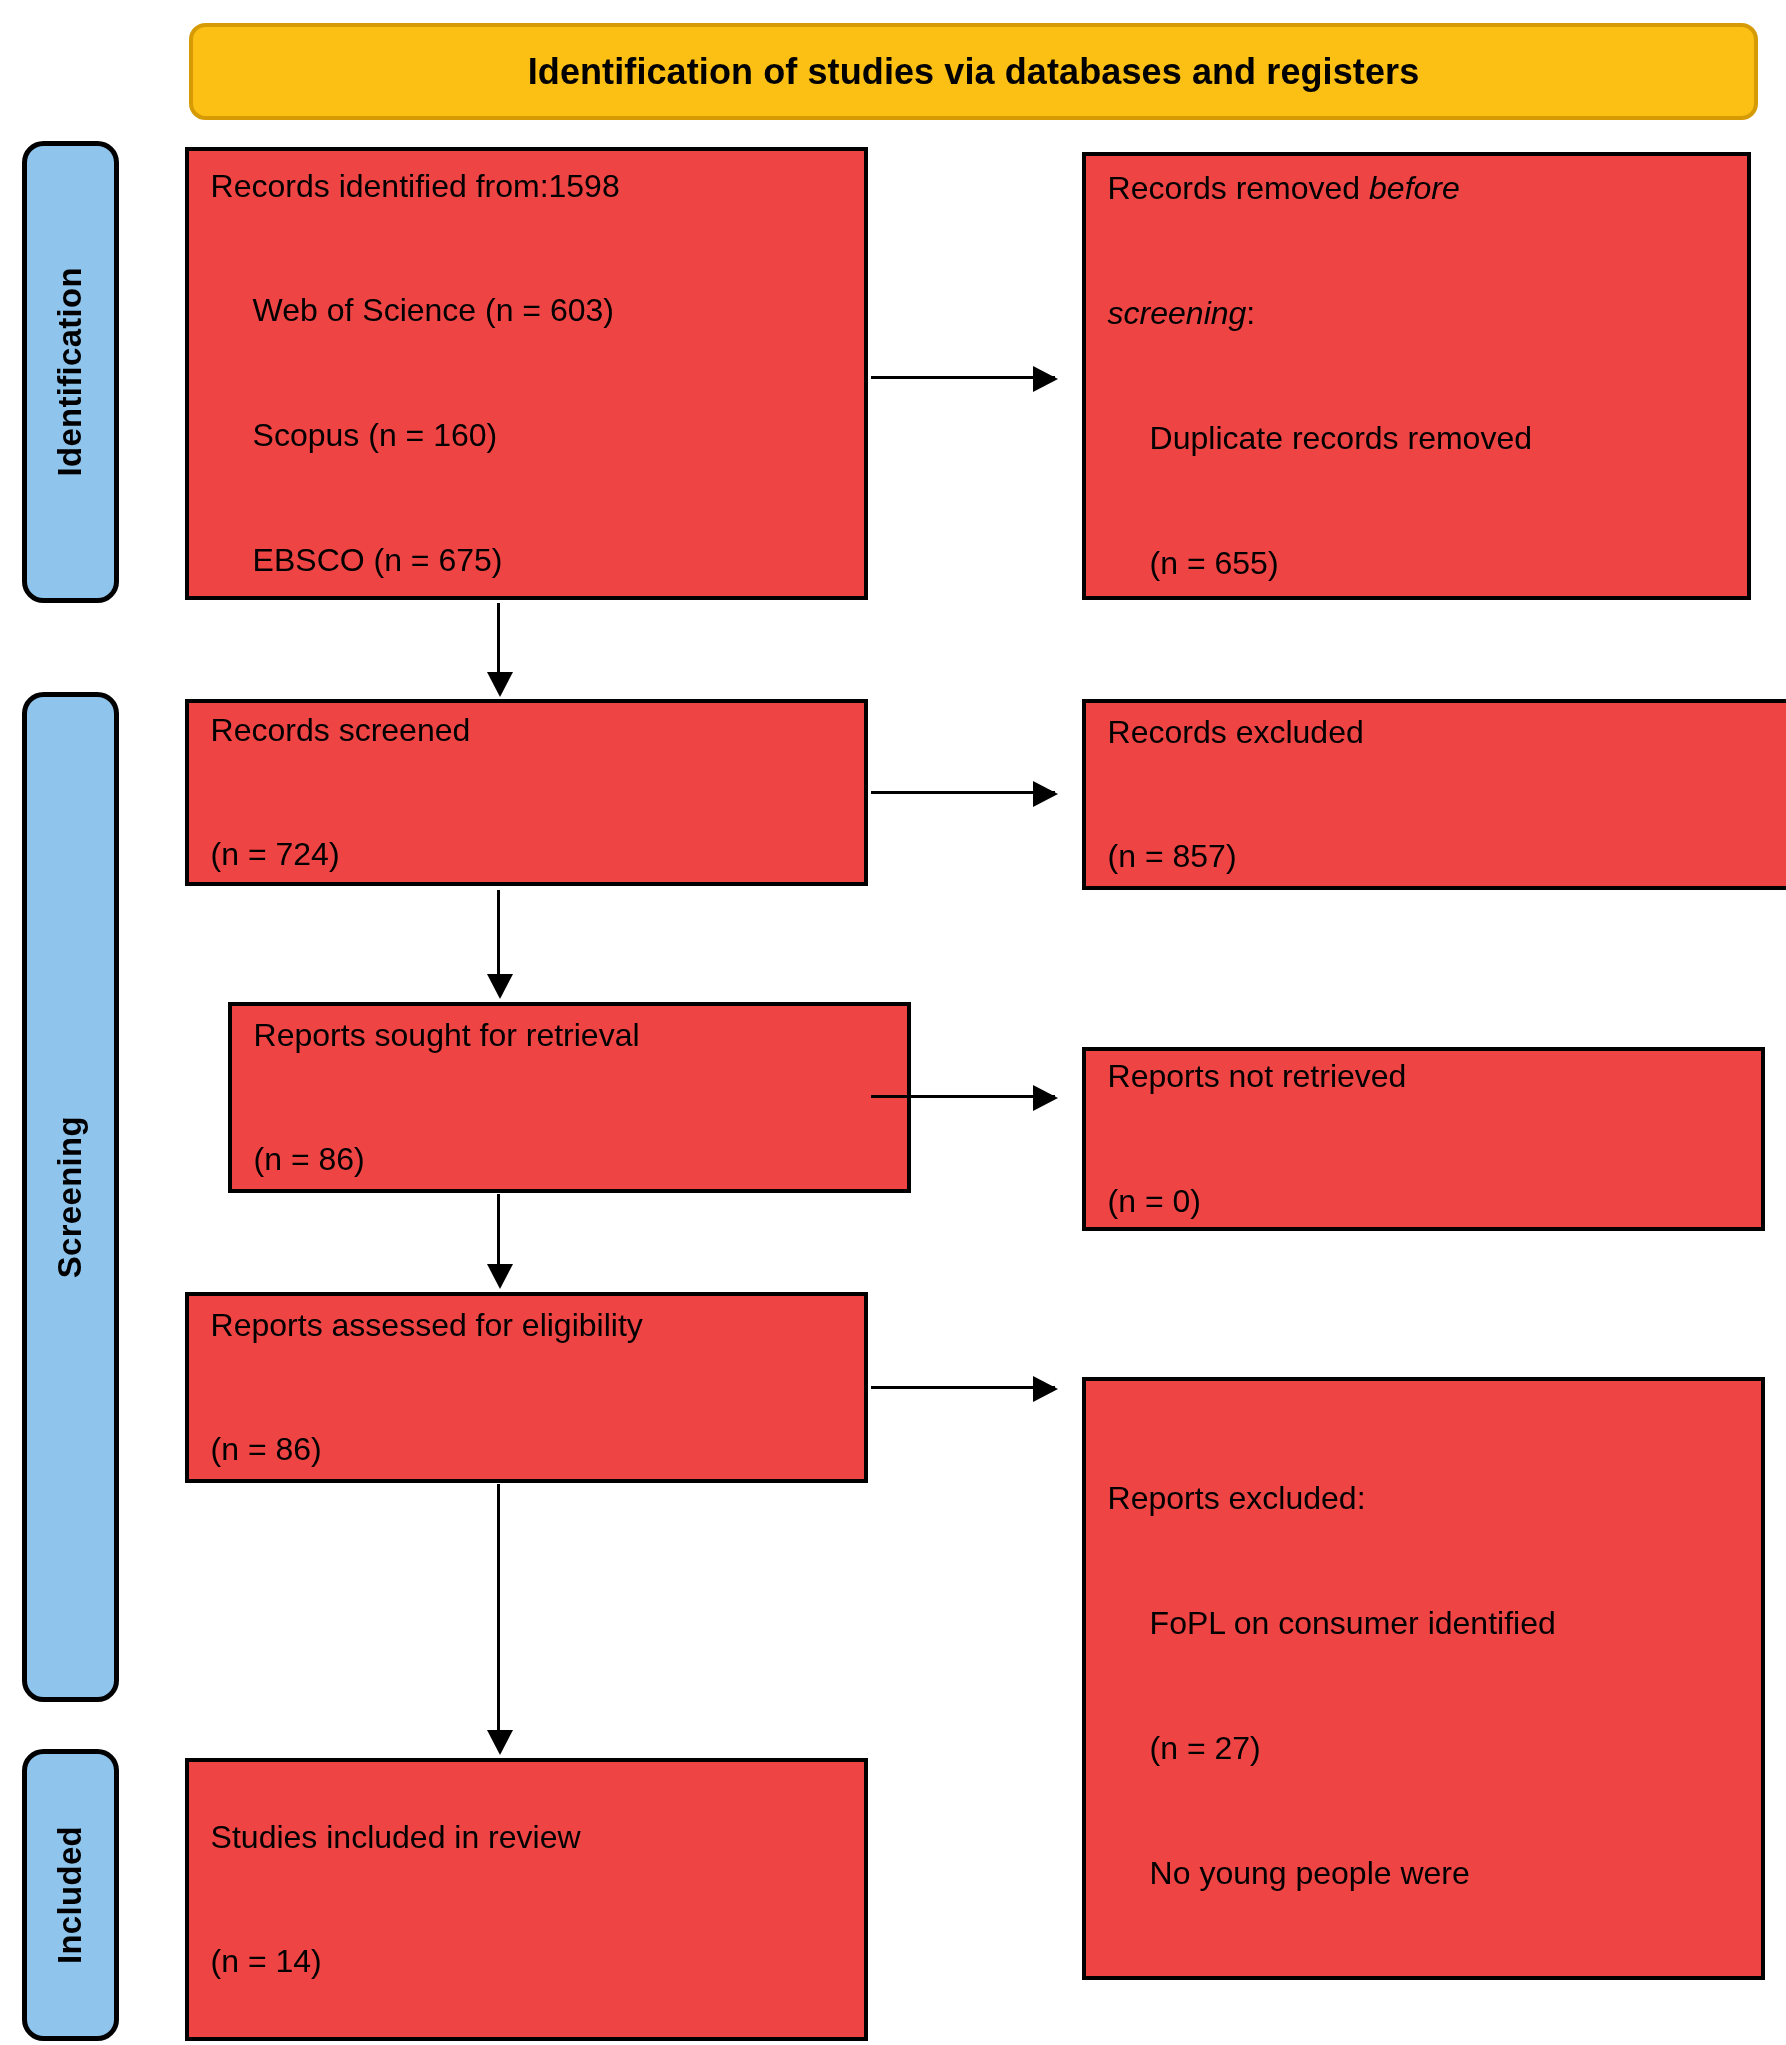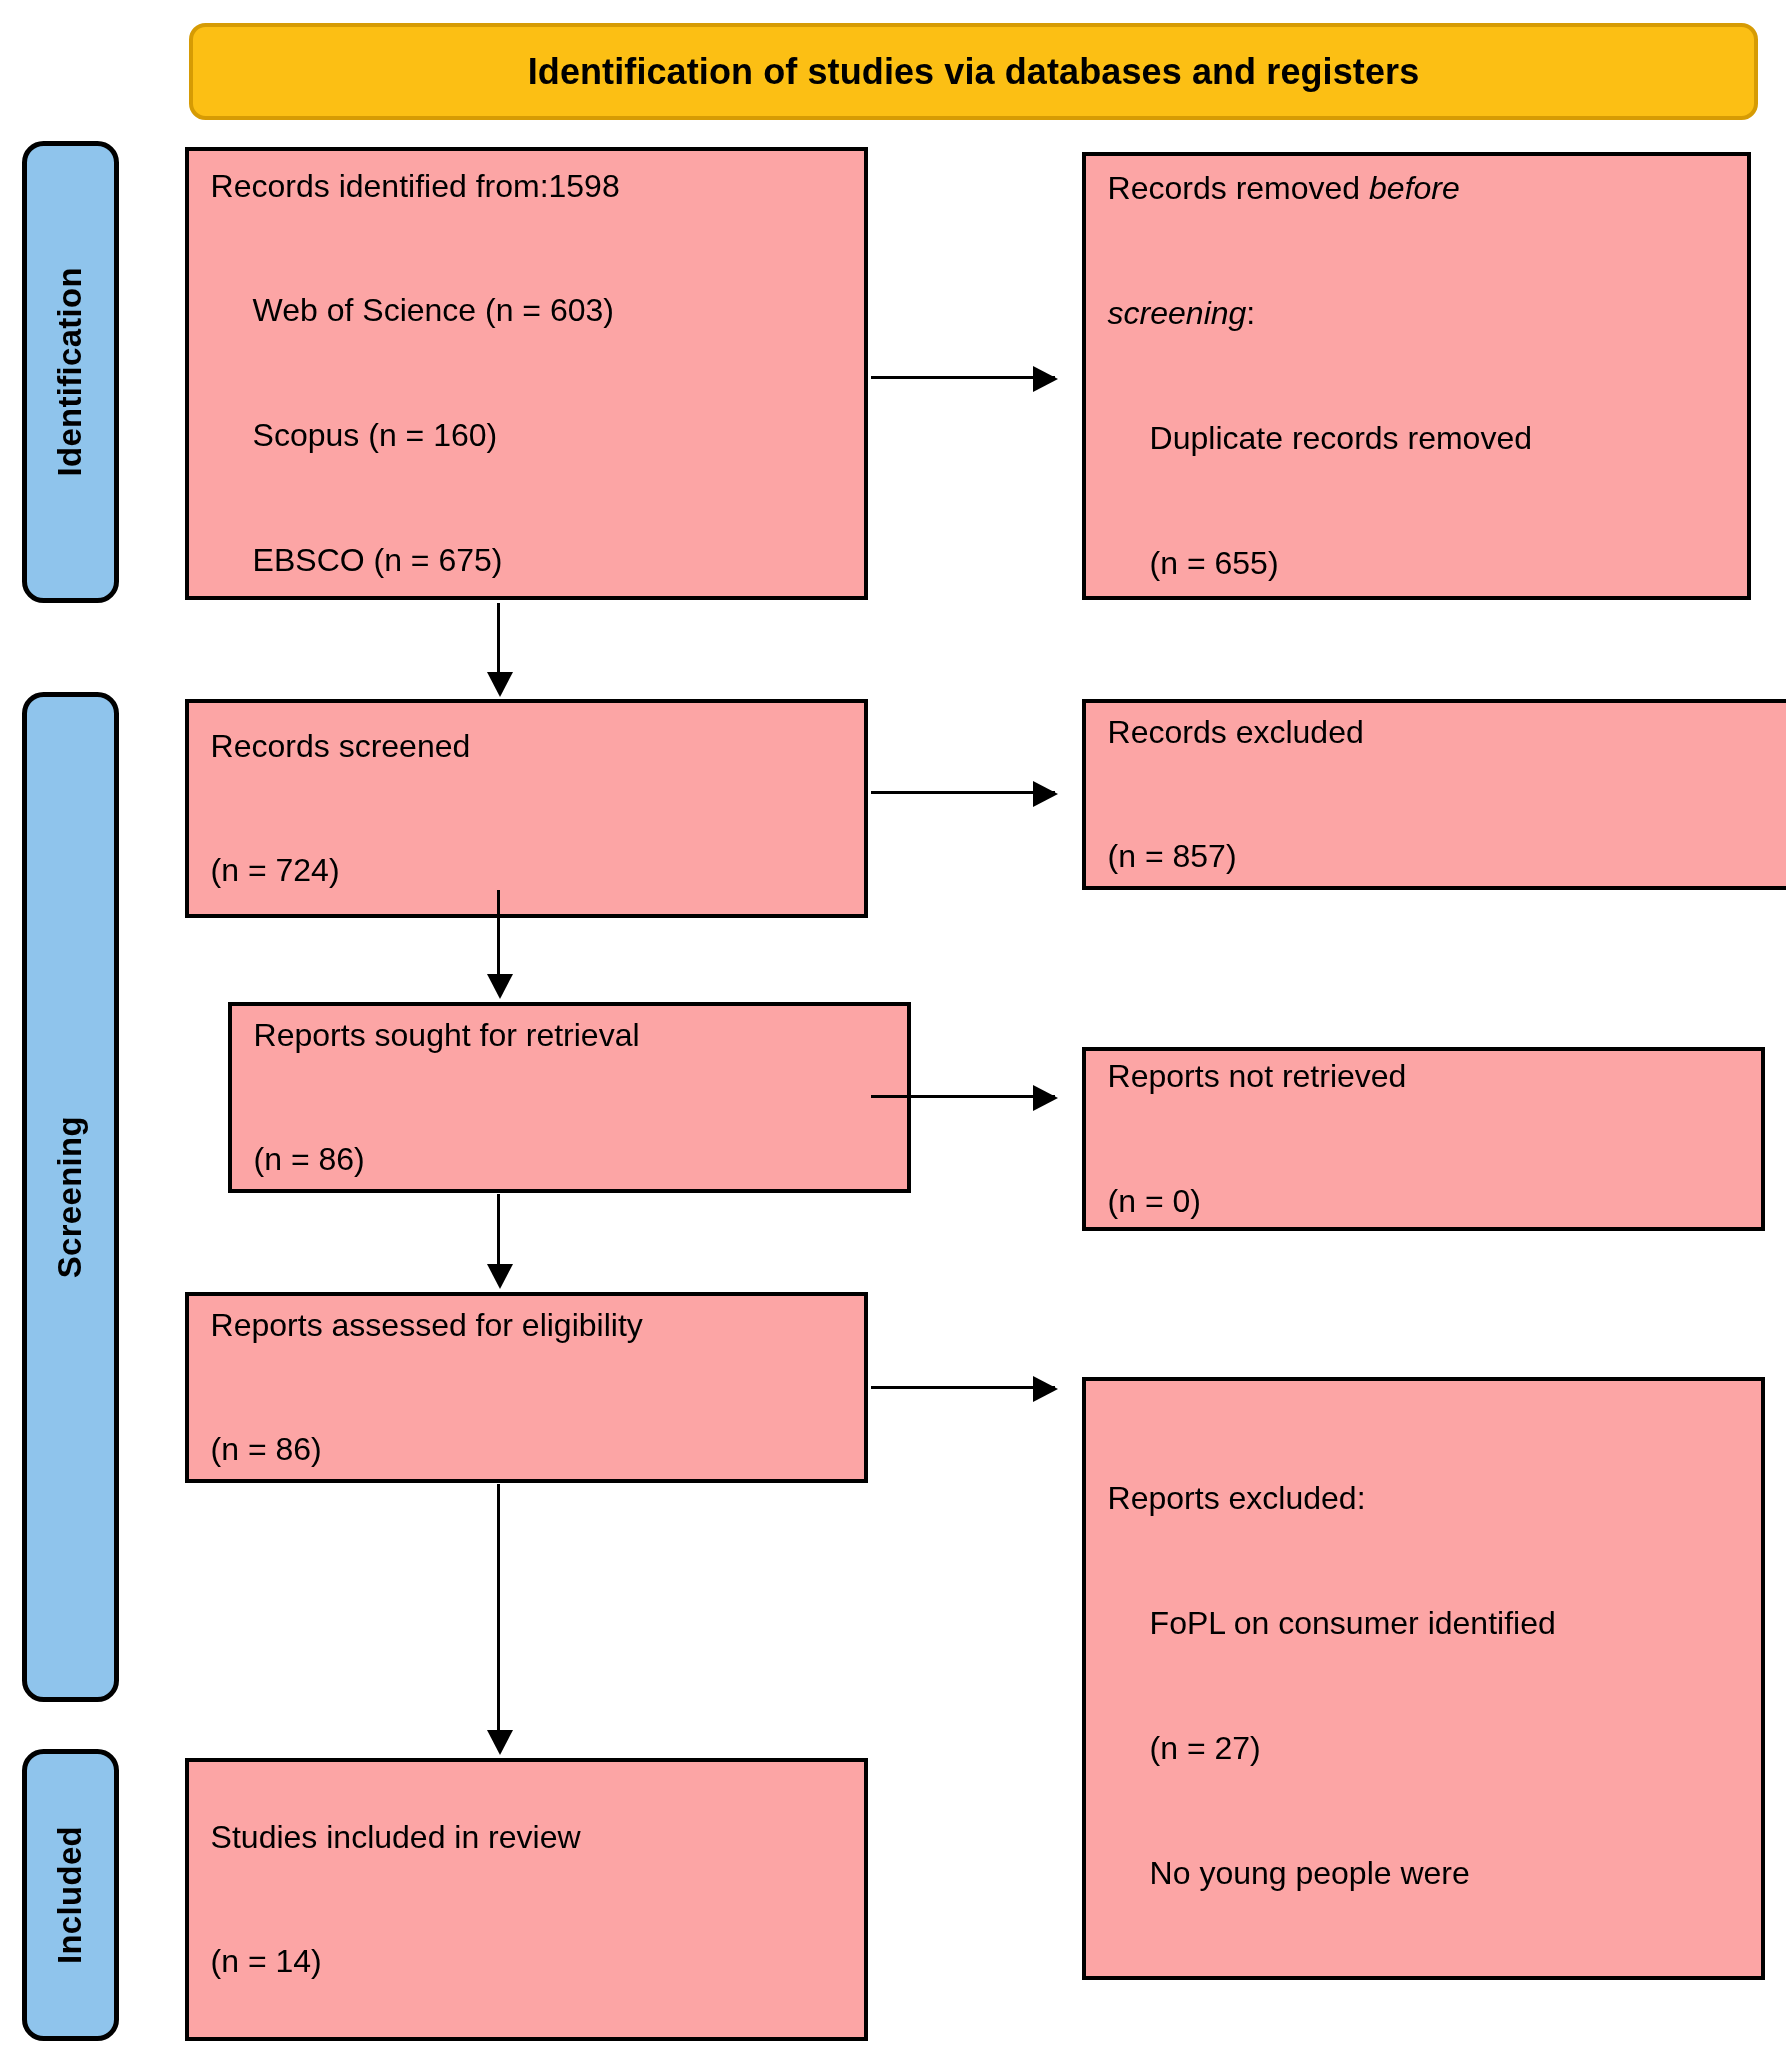--- a/index.html
+++ b/index.html
@@ -67,21 +67,21 @@
     white-space: nowrap;
     letter-spacing: 0.3px;
   }
   #stage-identification { top: 141px;  height: 462px; }
   #stage-screening      { top: 692px; height: 1010px; }
   #stage-included       { top: 1749px; height: 292px; }
 
   
   .box {
     position: absolute;
-    background: #fca5a5;
+    background: #ef4444;
     border: 4.4px solid #000000;
     box-sizing: border-box;
     padding: 0;
   }
   .box-inner {
     position: absolute;
     left: 21.6px;
     right: 12.7px;
     font-size: 32px;
     line-height: 1.30;
@@ -95,21 +95,21 @@
   .box-inner.vtop {
     top: 14px;
   }
   .ln { display: block; }
   .ln.indent { padding-left: 42px; }
   .ital { font-style: italic; }
 
   
   #box-identified    { left: 185px;  top: 147px;  width: 683px; height: 453px; }
   #box-removed       { left: 1082px; top: 152px;  width: 669px; height: 448px; }
-  #box-screened      { left: 185px;  top: 699px; width: 683px; height: 219px; }
+  #box-screened      { left: 185px;  top: 699px; width: 683px; height: 187px; }
   #box-rec-excluded  { left: 1082px; top: 699px; width: 819px; height: 191px; }
   #box-sought        { left: 185px;  top: 1002px; width: 683px; height: 191px; margin-left: 43px; }
   #box-not-retrieved { left: 1082px; top: 1025px; width: 683px; height: 184px; margin-top: 22px; }
   #box-assessed      { left: 185px;  top: 1292px; width: 683px; height: 191px; }
   #box-rep-excluded  { left: 1082px; top: 1377px; width: 683px; height: 603px; }
   #box-included      { left: 185px;  top: 1758px; width: 683px; height: 283px; }
 
   
   .h-arrow {
     position: absolute;

